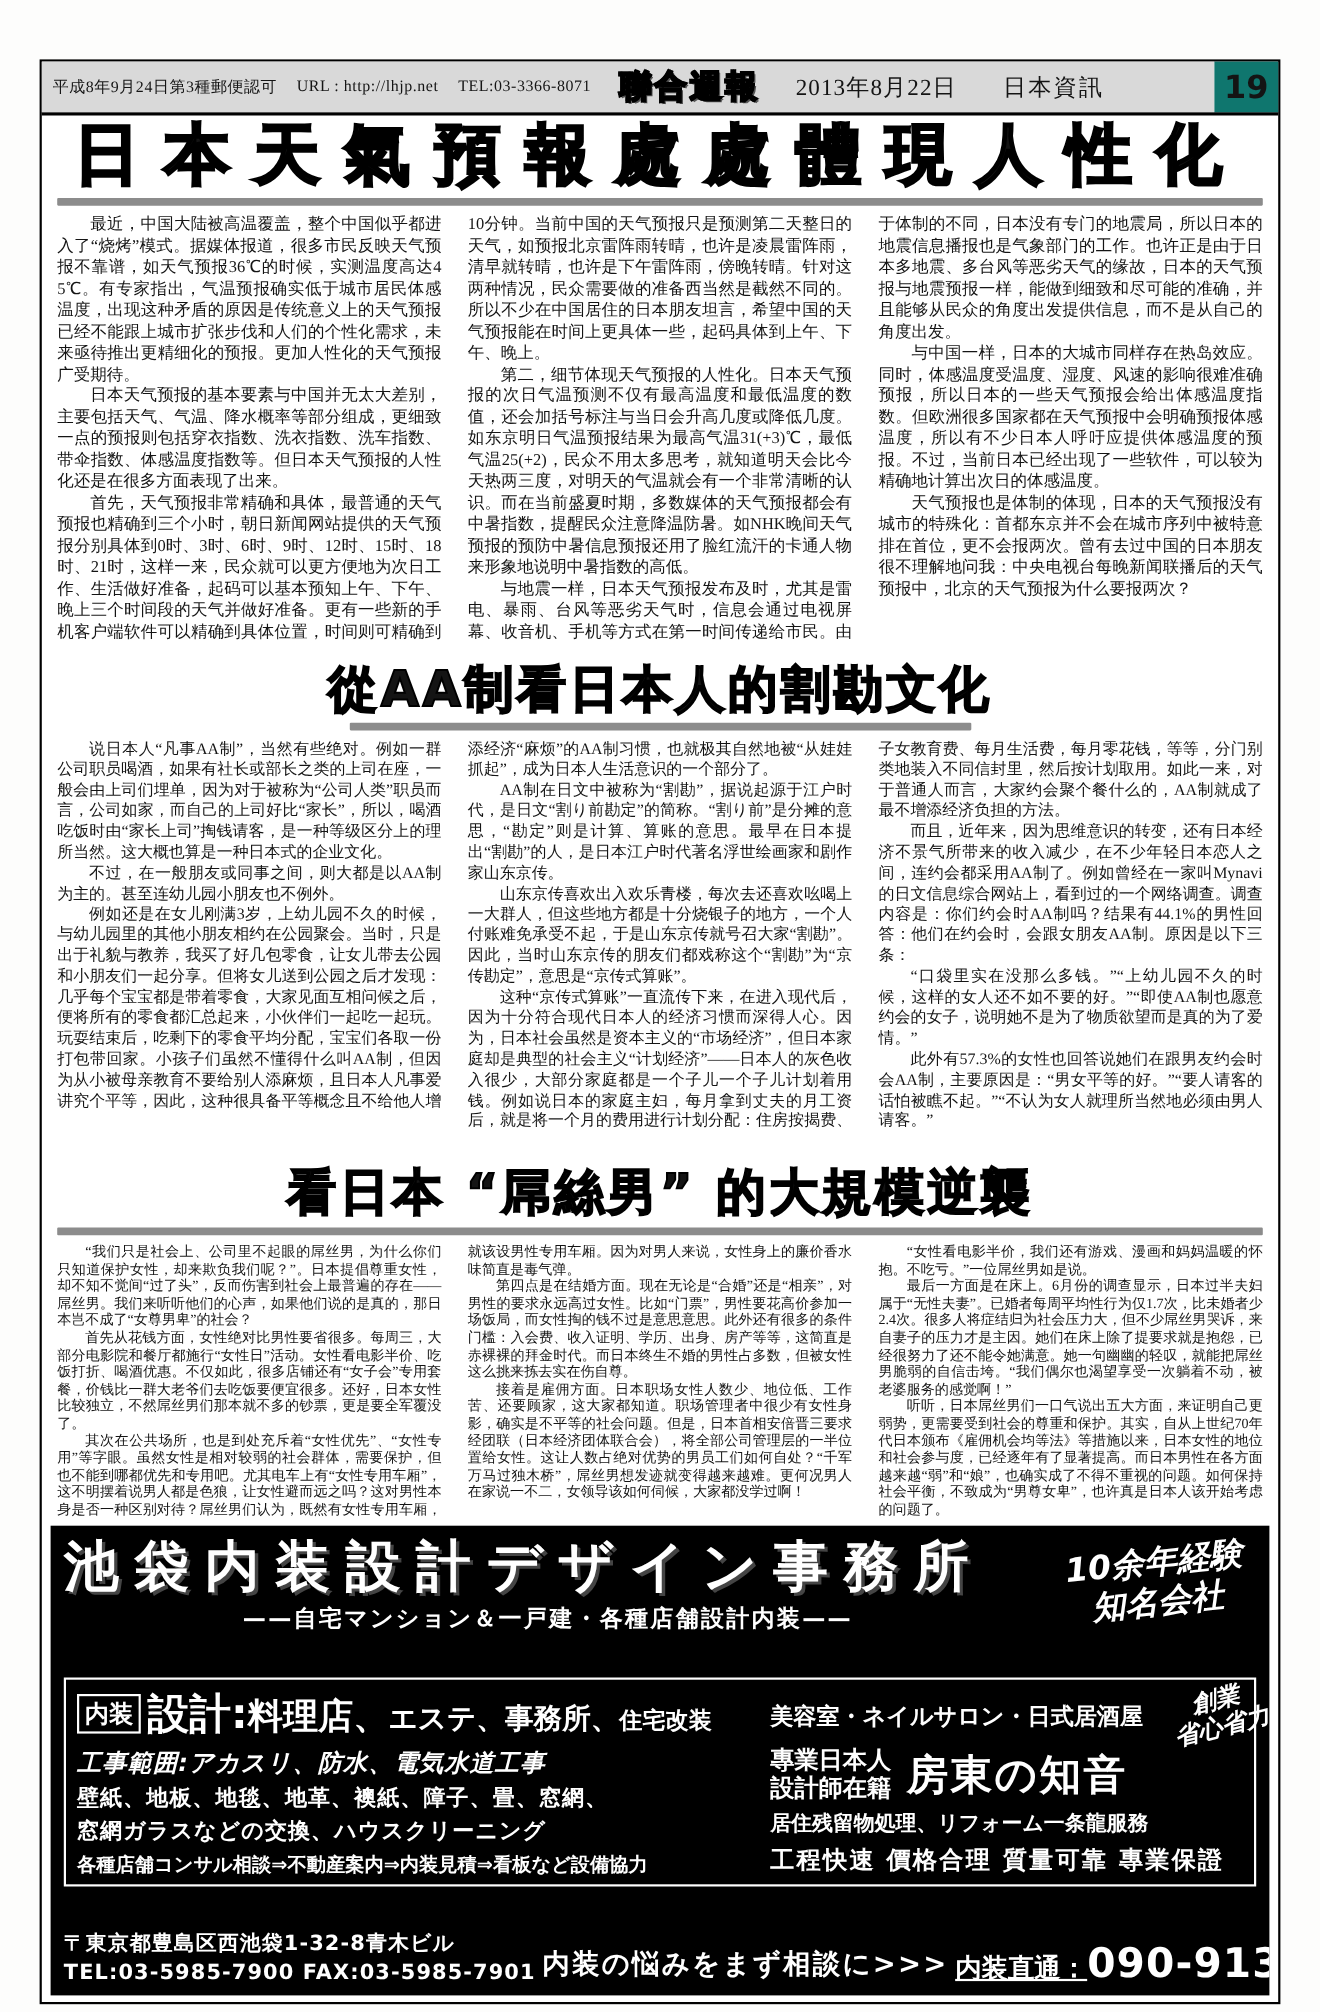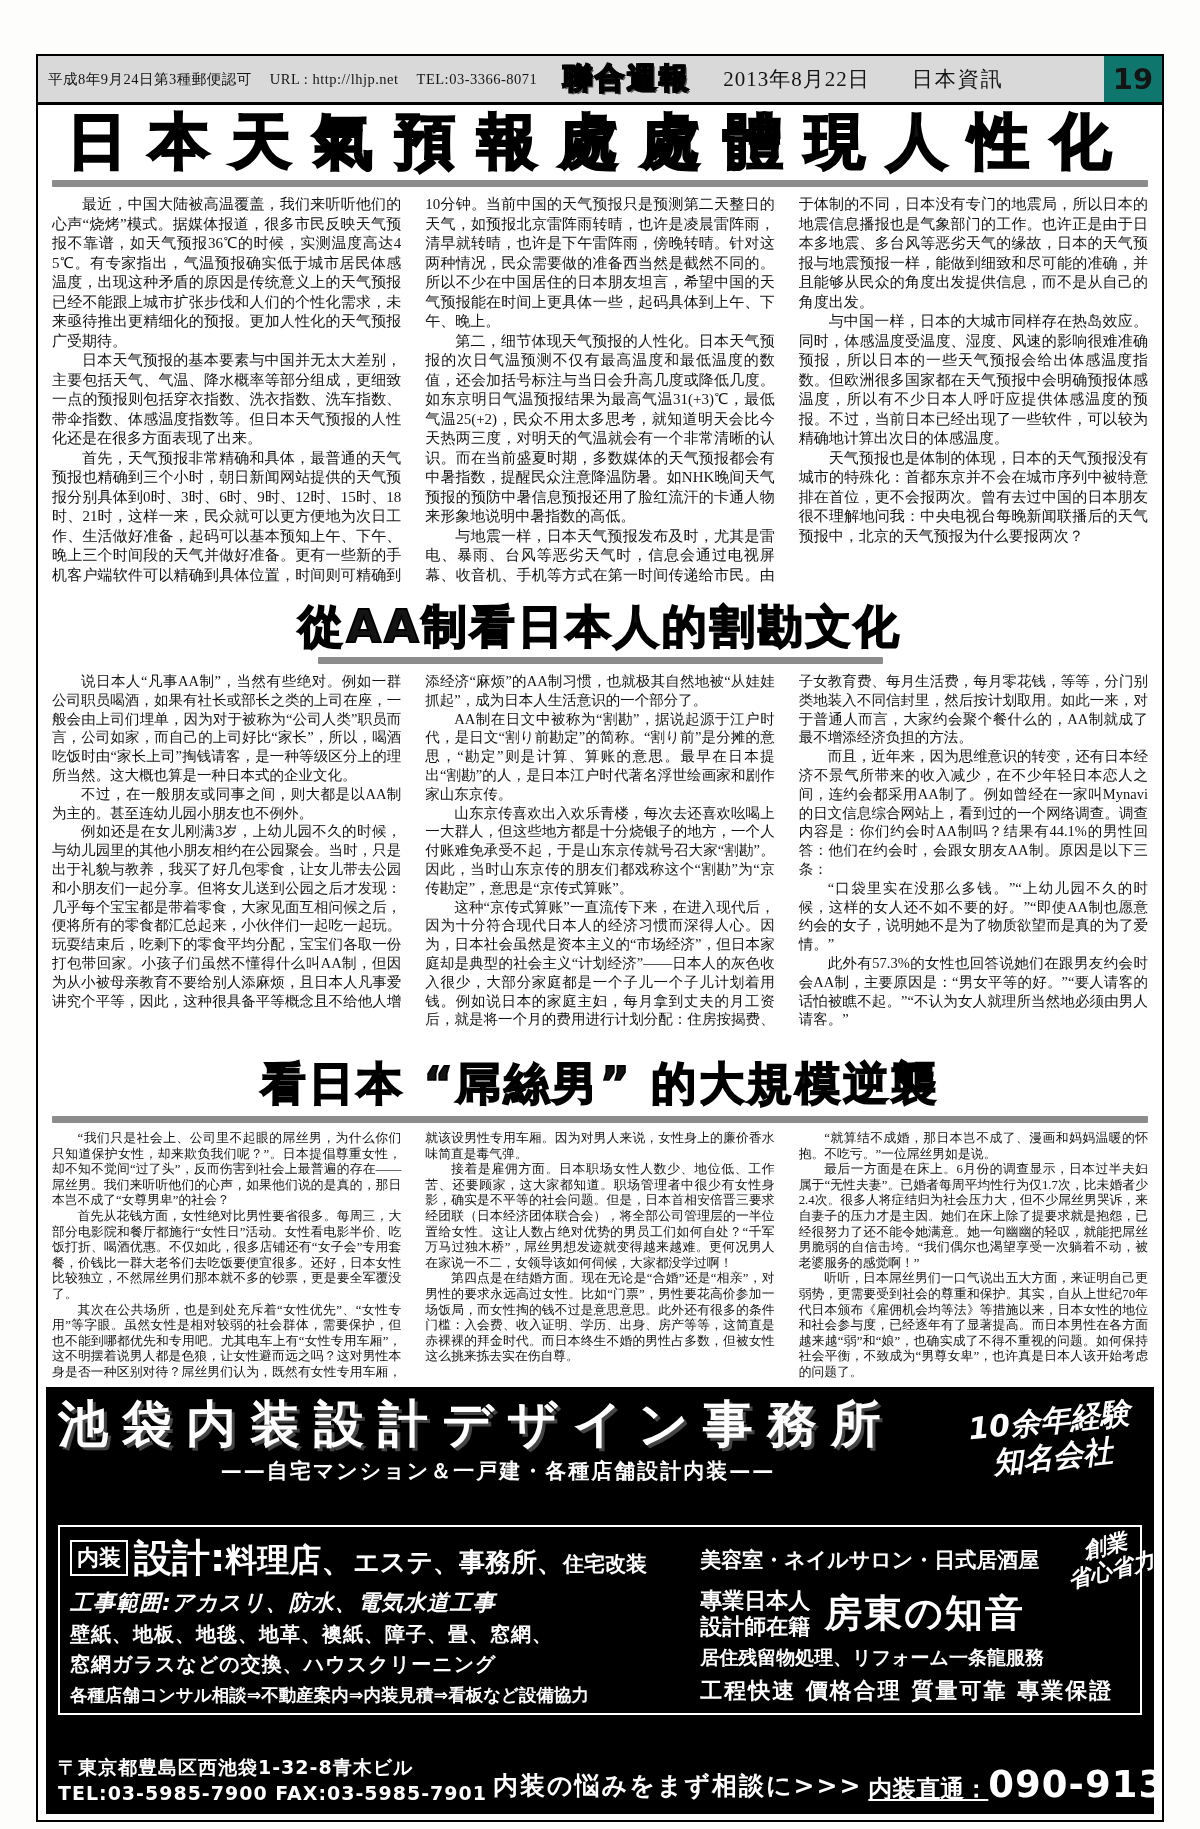--- a/index.html
+++ b/index.html
@@ -72,21 +72,21 @@
       <span class="masthead">聯合週報</span>
       <span class="hdr-date">2013年8月22日</span>
       <span class="hdr-section">日本資訊</span>
     </div>
     <div class="page-num">19</div>
   </div>
 
   <div class="headline1">日本天氣預報處處體現人性化</div>
   <div class="rule rule-full"></div>
   <div class="article-body art1">
-      <p>最近，中国大陆被高温覆盖，我们来听听他们的心声“烧烤”模式。据媒体报道，很多市民反映天气预报不靠谱，如天气预报36℃的时候，实测温度高达45℃。有专家指出，气温预报确实低于城市居民体感温度，出现这种矛盾的原因是传统意义上的天气预报已经不能跟上城市扩张步伐和人们的个性化需求，未来亟待推出更精细化的预报。更加人性化的天气预报广受期待。</p>
+      <p>最近，中国大陆被高温覆盖，整个中国似乎都进入了“烧烤”模式。据媒体报道，很多市民反映天气预报不靠谱，如天气预报36℃的时候，实测温度高达45℃。有专家指出，气温预报确实低于城市居民体感温度，出现这种矛盾的原因是传统意义上的天气预报已经不能跟上城市扩张步伐和人们的个性化需求，未来亟待推出更精细化的预报。更加人性化的天气预报广受期待。</p>
       <p>日本天气预报的基本要素与中国并无太大差别，主要包括天气、气温、降水概率等部分组成，更细致一点的预报则包括穿衣指数、洗衣指数、洗车指数、带伞指数、体感温度指数等。但日本天气预报的人性化还是在很多方面表现了出来。</p>
       <p>首先，天气预报非常精确和具体，最普通的天气预报也精确到三个小时，朝日新闻网站提供的天气预报分别具体到0时、3时、6时、9时、12时、15时、18时、21时，这样一来，民众就可以更方便地为次日工作、生活做好准备，起码可以基本预知上午、下午、晚上三个时间段的天气并做好准备。更有一些新的手机客户端软件可以精确到具体位置，时间则可精确到10分钟。当前中国的天气预报只是预测第二天整日的天气，如预报北京雷阵雨转晴，也许是凌晨雷阵雨，清早就转晴，也许是下午雷阵雨，傍晚转晴。针对这两种情况，民众需要做的准备西当然是截然不同的。所以不少在中国居住的日本朋友坦言，希望中国的天气预报能在时间上更具体一些，起码具体到上午、下午、晚上。</p>
       <p>第二，细节体现天气预报的人性化。日本天气预报的次日气温预测不仅有最高温度和最低温度的数值，还会加括号标注与当日会升高几度或降低几度。如东京明日气温预报结果为最高气温31(+3)℃，最低气温25(+2)，民众不用太多思考，就知道明天会比今天热两三度，对明天的气温就会有一个非常清晰的认识。而在当前盛夏时期，多数媒体的天气预报都会有中暑指数，提醒民众注意降温防暑。如NHK晚间天气预报的预防中暑信息预报还用了脸红流汗的卡通人物来形象地说明中暑指数的高低。</p>
       <p>与地震一样，日本天气预报发布及时，尤其是雷电、暴雨、台风等恶劣天气时，信息会通过电视屏幕、收音机、手机等方式在第一时间传递给市民。由于体制的不同，日本没有专门的地震局，所以日本的地震信息播报也是气象部门的工作。也许正是由于日本多地震、多台风等恶劣天气的缘故，日本的天气预报与地震预报一样，能做到细致和尽可能的准确，并且能够从民众的角度出发提供信息，而不是从自己的角度出发。</p>
       <p>与中国一样，日本的大城市同样存在热岛效应。同时，体感温度受温度、湿度、风速的影响很难准确预报，所以日本的一些天气预报会给出体感温度指数。但欧洲很多国家都在天气预报中会明确预报体感温度，所以有不少日本人呼吁应提供体感温度的预报。不过，当前日本已经出现了一些软件，可以较为精确地计算出次日的体感温度。</p>
       <p>天气预报也是体制的体现，日本的天气预报没有城市的特殊化：首都东京并不会在城市序列中被特意排在首位，更不会报两次。曾有去过中国的日本朋友很不理解地问我：中央电视台每晚新闻联播后的天气预报中，北京的天气预报为什么要报两次？</p>
     </div>
 
   <div class="headline2">從AA制看日本人的割勘文化</div>
   <div class="rule rule-mid"></div>
@@ -101,23 +101,23 @@
       <p>“口袋里实在没那么多钱。”“上幼儿园不久的时候，这样的女人还不如不要的好。”“即使AA制也愿意约会的女子，说明她不是为了物质欲望而是真的为了爱情。”</p>
       <p>此外有57.3%的女性也回答说她们在跟男友约会时会AA制，主要原因是：“男女平等的好。”“要人请客的话怕被瞧不起。”“不认为女人就理所当然地必须由男人请客。”</p>
     </div>
 
   <div class="headline2">看日本 “屌絲男” 的大規模逆襲</div>
   <div class="rule rule-full"></div>
   <div class="article-body art3">
       <p>“我们只是社会上、公司里不起眼的屌丝男，为什么你们只知道保护女性，却来欺负我们呢？”。日本提倡尊重女性，却不知不觉间“过了头”，反而伤害到社会上最普遍的存在——屌丝男。我们来听听他们的心声，如果他们说的是真的，那日本岂不成了“女尊男卑”的社会？</p>
       <p>首先从花钱方面，女性绝对比男性要省很多。每周三，大部分电影院和餐厅都施行“女性日”活动。女性看电影半价、吃饭打折、喝酒优惠。不仅如此，很多店铺还有“女子会”专用套餐，价钱比一群大老爷们去吃饭要便宜很多。还好，日本女性比较独立，不然屌丝男们那本就不多的钞票，更是要全军覆没了。</p>
       <p>其次在公共场所，也是到处充斥着“女性优先”、“女性专用”等字眼。虽然女性是相对较弱的社会群体，需要保护，但也不能到哪都优先和专用吧。尤其电车上有“女性专用车厢”，这不明摆着说男人都是色狼，让女性避而远之吗？这对男性本身是否一种区别对待？屌丝男们认为，既然有女性专用车厢，就该设男性专用车厢。因为对男人来说，女性身上的廉价香水味简直是毒气弹。</p>
+      <p>第四点是在结婚方面。现在无论是“合婚”还是“相亲”，对男性的要求永远高过女性。比如“门票”，男性要花高价参加一场饭局，而女性掏的钱不过是意思意思。此外还有很多的条件门槛：入会费、收入证明、学历、出身、房产等等，这简直是赤裸裸的拜金时代。而日本终生不婚的男性占多数，但被女性这么挑来拣去实在伤自尊。</p>
       <p>接着是雇佣方面。日本职场女性人数少、地位低、工作苦、还要顾家，这大家都知道。职场管理者中很少有女性身影，确实是不平等的社会问题。但是，日本首相安倍晋三要求经团联（日本经济团体联合会），将全部公司管理层的一半位置给女性。这让人数占绝对优势的男员工们如何自处？“千军万马过独木桥”，屌丝男想发迹就变得越来越难。更何况男人在家说一不二，女领导该如何伺候，大家都没学过啊！</p>
-      <p>第四点是在结婚方面。现在无论是“合婚”还是“相亲”，对男性的要求永远高过女性。比如“门票”，男性要花高价参加一场饭局，而女性掏的钱不过是意思意思。此外还有很多的条件门槛：入会费、收入证明、学历、出身、房产等等，这简直是赤裸裸的拜金时代。而日本终生不婚的男性占多数，但被女性这么挑来拣去实在伤自尊。</p>
-      <p>“就算结不成婚，那日本岂不成了、漫画和妈妈温暖的怀抱。不吃亏。”一位屌丝男如是说。</p>
+      <p>“女性看电影半价，我们还有游戏、漫画和妈妈温暖的怀抱。不吃亏。”一位屌丝男如是说。</p>
       <p>最后一方面是在床上。6月份的调查显示，日本过半夫妇属于“无性夫妻”。已婚者每周平均性行为仅1.7次，比未婚者少2.4次。很多人将症结归为社会压力大，但不少屌丝男哭诉，来自妻子的压力才是主因。她们在床上除了提要求就是抱怨，已经很努力了还不能令她满意。她一句幽幽的轻叹，就能把屌丝男脆弱的自信击垮。“我们偶尔也渴望享受一次躺着不动，被老婆服务的感觉啊！”</p>
       <p>听听，日本屌丝男们一口气说出五大方面，来证明自己更弱势，更需要受到社会的尊重和保护。其实，自从上世纪70年代日本颁布《雇佣机会均等法》等措施以来，日本女性的地位和社会参与度，已经逐年有了显著提高。而日本男性在各方面越来越“弱”和“娘”，也确实成了不得不重视的问题。如何保持社会平衡，不致成为“男尊女卑”，也许真是日本人该开始考虑的问题了。</p>
     </div>
 
   <div class="ad">
     <div class="ad-top">
       <div class="ad-title-wrap">
         <div class="ad-title">池袋内装設計デザイン事務所</div>
         <div class="ad-subtitle">——自宅マンション＆一戸建・各種店舗設計内装——</div>
       </div>

